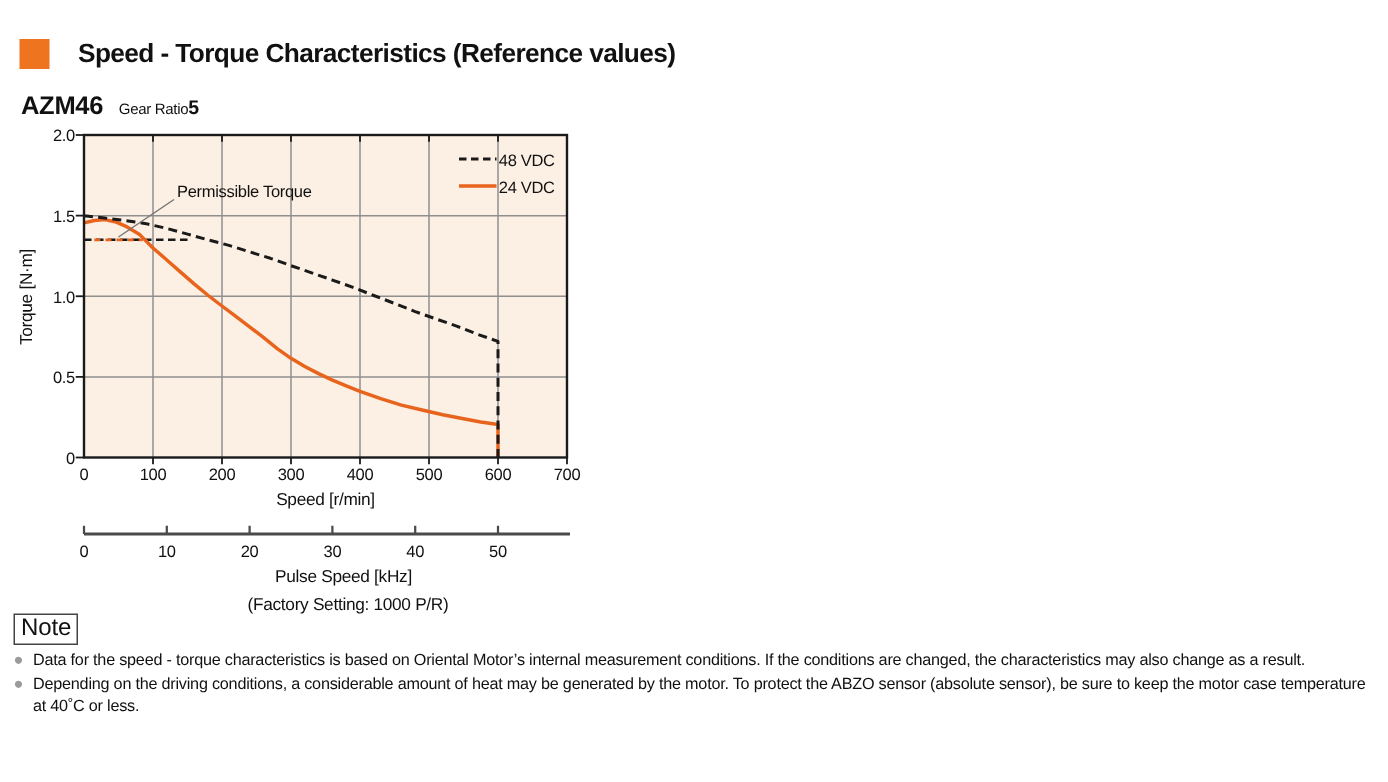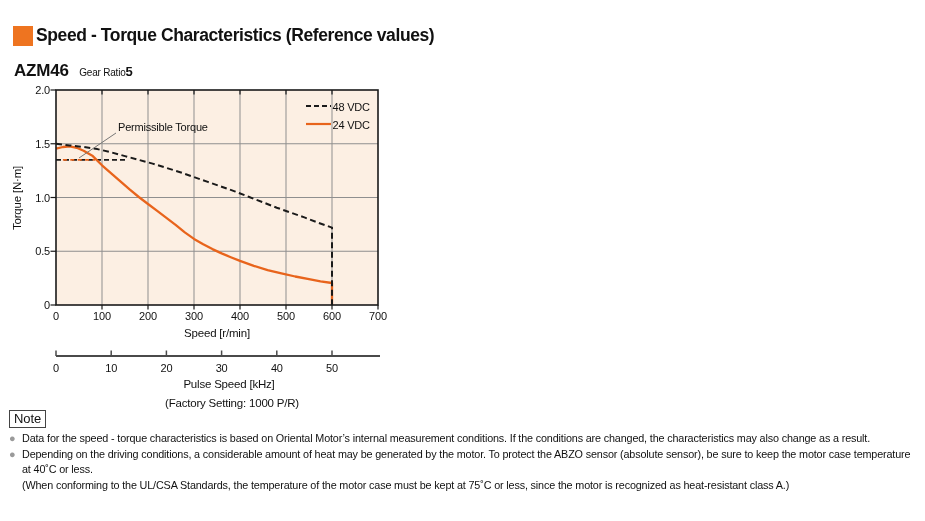--- a/index.html
+++ b/index.html
@@ -1,31 +1,31 @@
 <!DOCTYPE html>
 <html><head>
 <meta charset="utf-8">
 <style>
   html,body{margin:0;padding:0;}
   body{
     width:925px;height:521px;position:relative;background:#ffffff;
     font-family:"Liberation Sans",sans-serif;color:#111;overflow:hidden;
   }
-  .header{position:absolute;left:13px;top:25px;display:flex;align-items:center;gap:3px;}
+  .header{position:absolute;left:13px;top:25px;display:flex;align-items:center;gap:19px;}
   .title-square{width:20px;height:20px;flex:0 0 auto;}
   .page-title{font-size:17.5px;font-weight:bold;letter-spacing:-0.4px;white-space:nowrap;}
   .subtitle{position:absolute;left:14px;top:61px;white-space:nowrap;}
   .model{font-size:17px;font-weight:bold;letter-spacing:-0.2px;}
   .gear-label{font-size:10px;letter-spacing:-0.2px;margin-left:6px;}
   .gear-value{font-size:13px;font-weight:bold;}
   #chart-svg{position:absolute;left:0;top:80px;}
   #chart-svg text{font-family:"Liberation Sans",sans-serif;font-size:11px;fill:#111;letter-spacing:-0.2px;}
   #chart-svg text.axis-label{font-size:11.5px;}
   .note-section{position:absolute;left:9px;top:409px;width:910px;}
-  .note-box{display:inline-block;border:1px solid #444;font-size:13px;padding:0px 4px 1px 4px;margin-bottom:3px;letter-spacing:-0.1px;}
+  .note-box{display:inline-block;border:1px solid #444;font-size:16px;padding:0px 4px 1px 4px;margin-bottom:3px;letter-spacing:-0.1px;}
   .note-item{display:flex;font-size:10.8px;line-height:15.6px;letter-spacing:-0.15px;}
   .note-bullet{width:13px;flex:0 0 auto;color:#9a9a9a;font-size:11px;}
   .note-text{flex:1;}
   .indent{padding-left:13px;}
 </style>
 </head>
 <body>
 
 <div class="header">
   <div class="title-square" id="title-square" style="background: rgb(238, 116, 32);"></div>
@@ -118,16 +118,13 @@
 <div class="note-section">
   <div class="note-box">Note</div>
   <div class="note-item">
     <span class="note-bullet">●</span>
     <span class="note-text">Data for the speed - torque characteristics is based on Oriental Motor’s internal measurement conditions. If the conditions are changed, the characteristics may also change as a result.</span>
   </div>
   <div class="note-item">
     <span class="note-bullet">●</span>
     <span class="note-text">Depending on the driving conditions, a considerable amount of heat may be generated by the motor. To protect the ABZO sensor (absolute sensor), be sure to keep the motor case temperature at 40˚C or less.</span>
   </div>
-  <div class="note-item indent">
-    <span class="note-text">(When conforming to the UL/CSA Standards, the temperature of the motor case must be kept at 75˚C or less, since the motor is recognized as heat-resistant class A.)</span>
-  </div>
 </div>
 
 </body></html>

